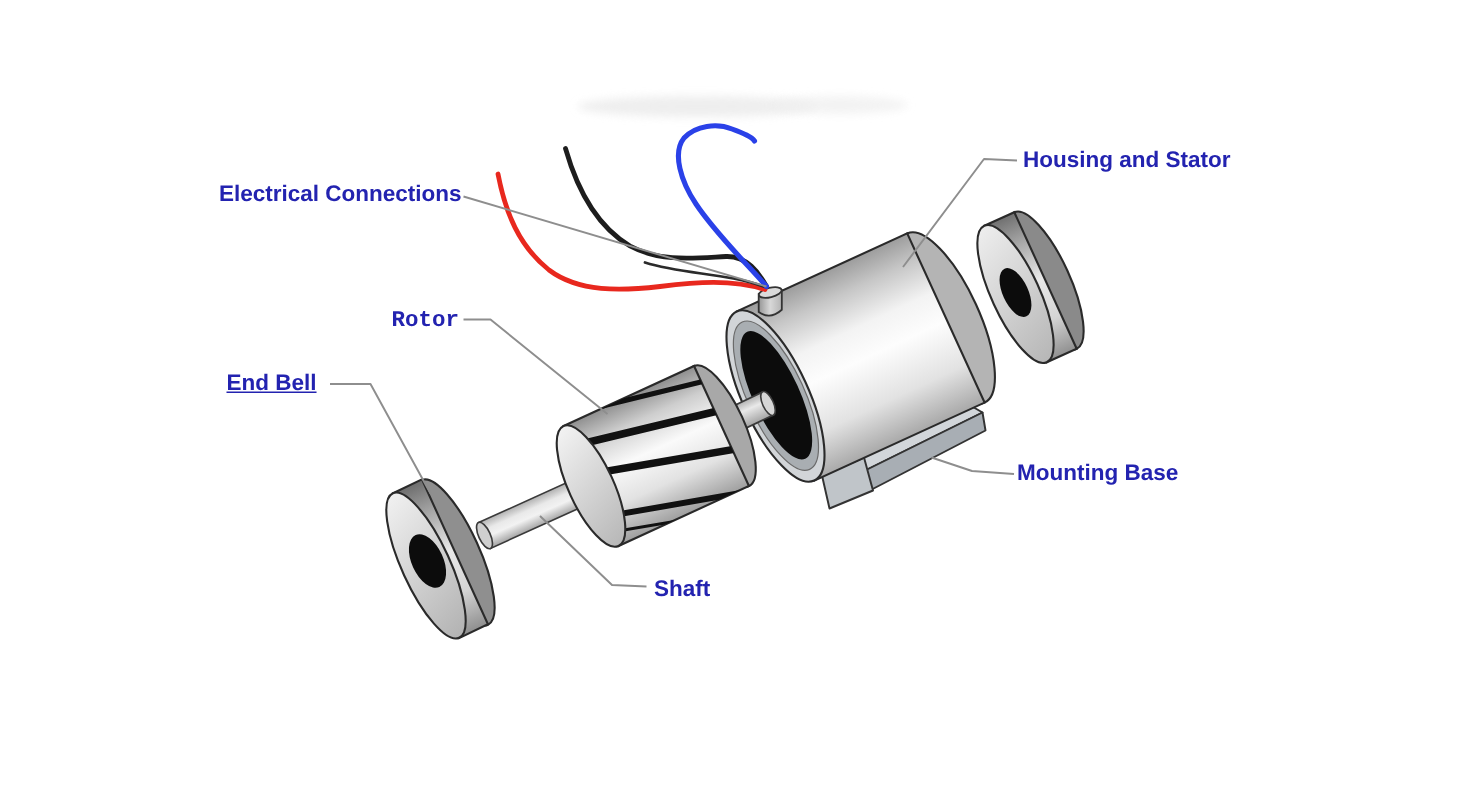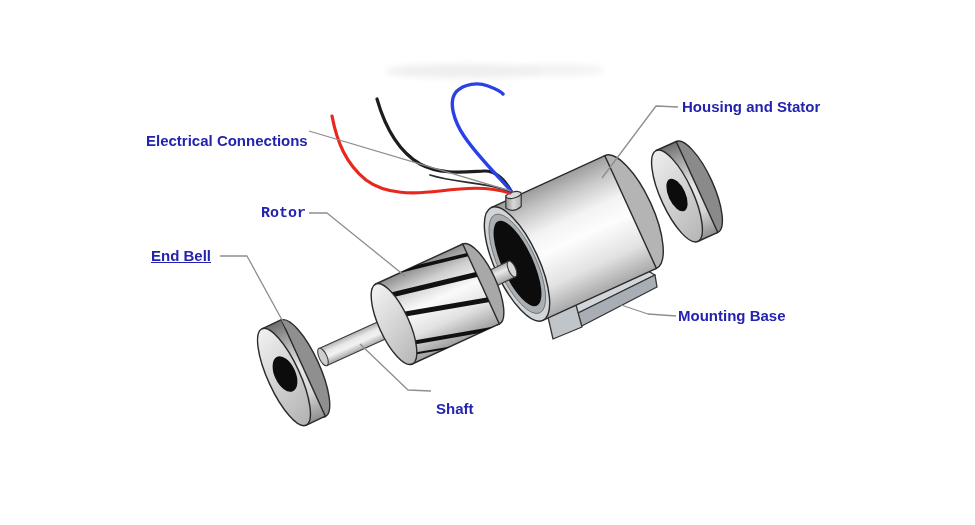--- a/index.html
+++ b/index.html
@@ -1,25 +1,25 @@
 <!DOCTYPE html>
 <html><head>
 <meta charset="utf-8">
 <title>Diagram</title>
 <style>
   html,body{margin:0;padding:0;background:#ffffff;}
   #stage{position:relative;width:975px;height:525px;background:#ffffff;overflow:hidden;
          font-family:"Liberation Sans",sans-serif;}
   .lbl{position:absolute;font-weight:bold;font-size:15px;line-height:17px;
        color:#2323b0;white-space:nowrap;letter-spacing:0;}
-  #lbl-ec{left:146px;top:132px;width:160px;}
+  #lbl-ec{left:146px;top:121px;width:160px;}
   #lbl-hs{left:682px;top:98px;text-align:right;}
   #lbl-rotor{left:261px;top:205px;font-family:Liberation Mono, monospace;}
   #lbl-eb{left:151px;top:247px;text-decoration:underline;}
-  #lbl-shaft{left:436px;top:400px;}
+  #lbl-shaft{left:436px;top:384px;}
   #lbl-mb{left:678px;top:307px;}
   svg{position:absolute;left:0;top:0;}
 </style>
 </head>
 <body>
 
 <div id="stage">
 
   <svg width="975" height="525" viewBox="0 0 975 525">
     <defs>

